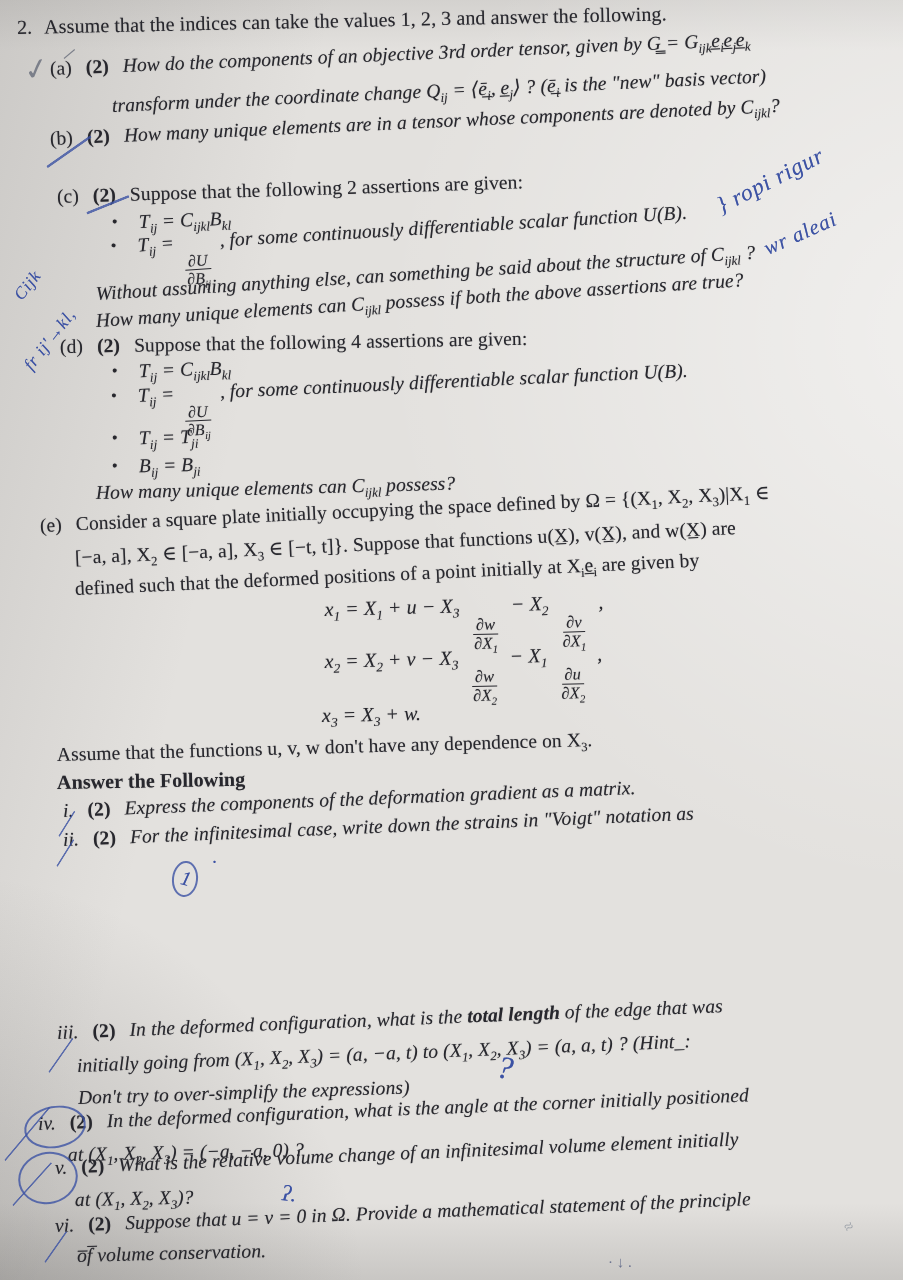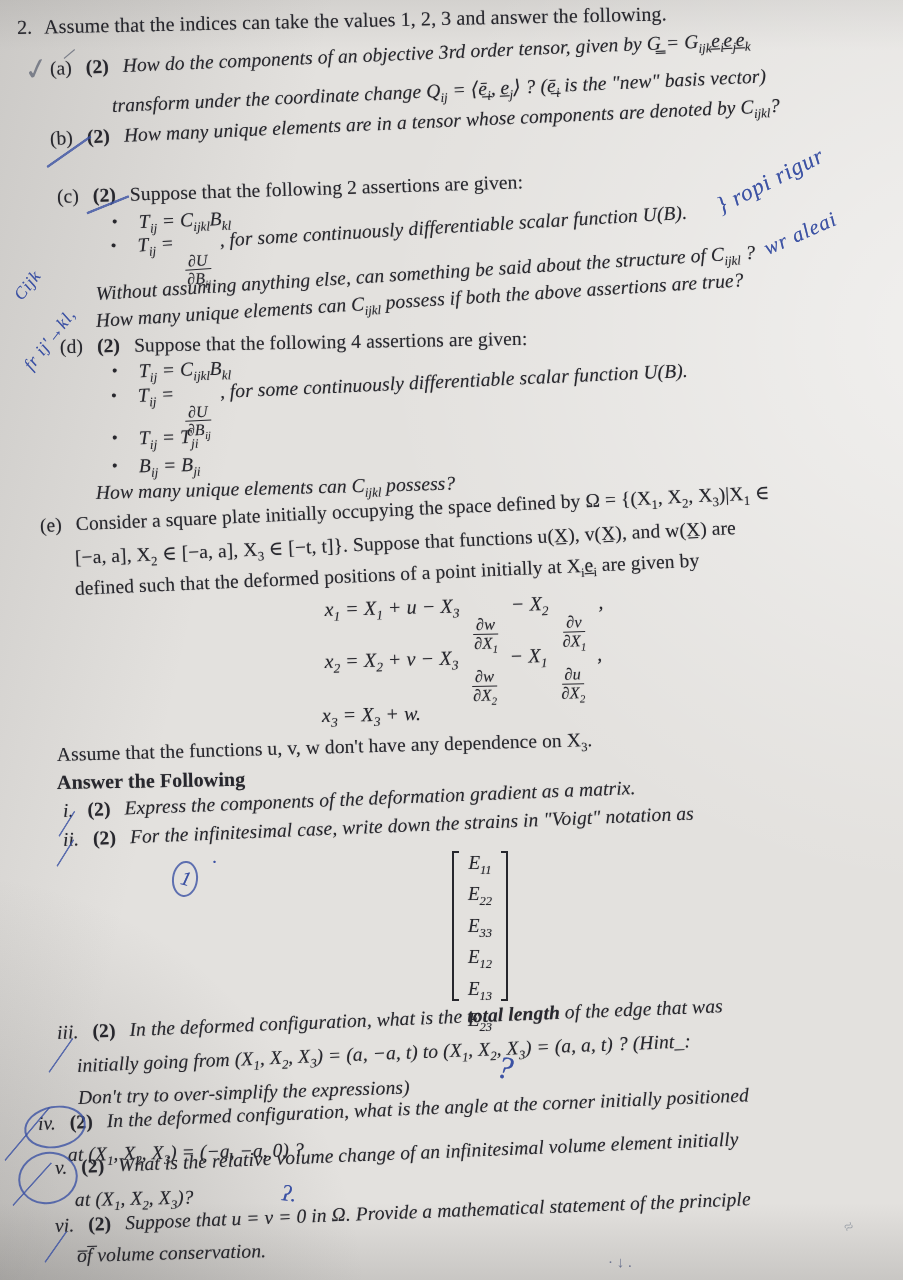--- a/index.html
+++ b/index.html
@@ -176,30 +176,20 @@
     <span class="lbl-it">i.</span>
     <b class="pts">(2)</b>
     <span>Express the components of the deformation gradient as a matrix.</span>
   </div>
   <div class="line it" style="left:63px;top:829px;transform:rotate(-2.4deg)">
     <span class="lbl-it">ii.</span>
     <b class="pts">(2)</b>
     <span>For the infinitesimal case, write down the strains in "Voigt" notation as</span>
   </div>
 
-  <div class="voigt">
-    <div class="vb vbl"></div>
-    <div class="vb vbr"></div>
-    <div class="ventry">E<sub>11</sub></div>
-    <div class="ventry">E<sub>22</sub></div>
-    <div class="ventry">E<sub>33</sub></div>
-    <div class="ventry">E<sub>12</sub></div>
-    <div class="ventry">E<sub>13</sub></div>
-    <div class="ventry">E<sub>23</sub></div>
-  </div>
 
   <div class="line it" style="left:57px;top:1022px;transform:rotate(-2.3deg)">
     <span class="lbl-it">iii.</span>
     <b class="pts">(2)</b>
     <span>In the deformed configuration, what is the </span><span class="bold-it">total length</span><span> of the edge that was</span>
   </div>
   <div class="line it" style="left:77px;top:1055px;transform:rotate(-2.3deg)">
     <span>initially going from (X<sub>1</sub>, X<sub>2</sub>, X<sub>3</sub>) = (a, −a, t) to (X<sub>1</sub>, X<sub>2</sub>, X<sub>3</sub>) = (a, a, t) ? (Hint_:</span>
   </div>
   <div class="line it" style="left:78px;top:1087px;transform:rotate(-1.8deg)">

